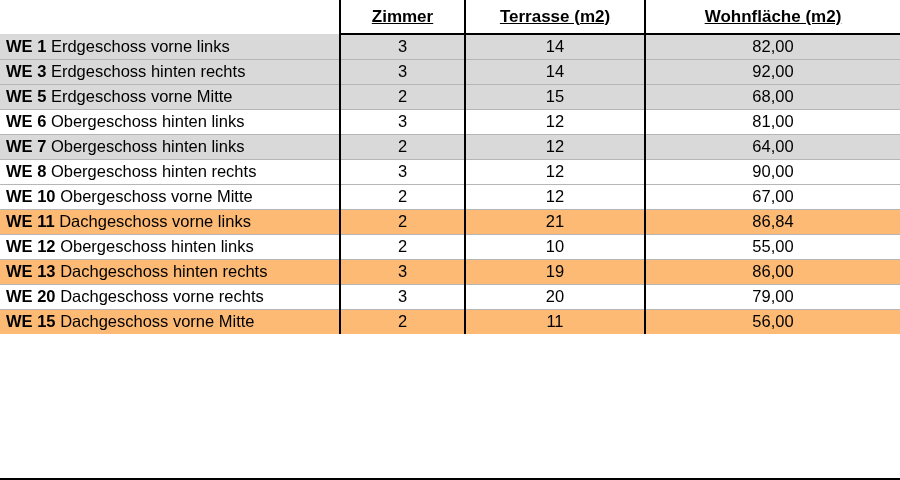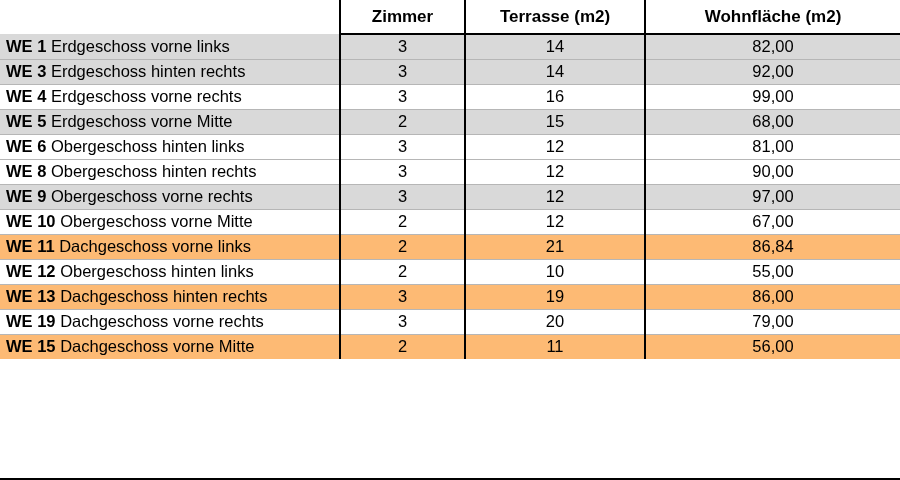--- a/index.html
+++ b/index.html
@@ -33,20 +33,21 @@
 
   thead th {
     height: 33px;
     font-weight: bold;
     font-size: 17px;
     text-align: center;
     vertical-align: middle;
     padding: 0;
     background: #ffffff;
     border: none;
+    text-decoration: underline;
   }
   thead th.h-name {
     border: none;
   }
   thead th.h-rooms,
   thead th.h-terr,
   thead th.h-area {
     border-left: 2px solid #000000;
     border-bottom: 2px solid #000000;
   }
@@ -115,49 +116,43 @@
           <td class="num">3</td>
           <td class="num">14</td>
           <td class="num">82,00</td>
         </tr>
         <tr class="shade">
           <td class="name"><span class="we-label">WE 3</span> <span class="desc">Erdgeschoss hinten rechts</span></td>
           <td class="num">3</td>
           <td class="num">14</td>
           <td class="num">92,00</td>
         </tr>
-        <tr>
-          <td class="name"><span class="we-label">WE 4</span> <span class="desc">Erdgeschoss vorne rechts</span></td>
-          <td class="num">3</td>
-          <td class="num">16</td>
-          <td class="num">99,00</td>
-        </tr>
         <tr class="shade">
           <td class="name"><span class="we-label">WE 5</span> <span class="desc">Erdgeschoss vorne Mitte</span></td>
           <td class="num">2</td>
           <td class="num">15</td>
           <td class="num">68,00</td>
         </tr>
         <tr>
           <td class="name"><span class="we-label">WE 6</span> <span class="desc">Obergeschoss hinten links</span></td>
           <td class="num">3</td>
           <td class="num">12</td>
           <td class="num">81,00</td>
         </tr>
+        <tr class="shade">
+          <td class="name"><span class="we-label">WE 7</span> <span class="desc">Obergeschoss hinten links</span></td>
+          <td class="num">2</td>
+          <td class="num">12</td>
+          <td class="num">64,00</td>
+        </tr>
         <tr>
           <td class="name"><span class="we-label">WE 8</span> <span class="desc">Obergeschoss hinten rechts</span></td>
           <td class="num">3</td>
           <td class="num">12</td>
           <td class="num">90,00</td>
-        </tr>
-        <tr class="shade">
-          <td class="name"><span class="we-label">WE 9</span> <span class="desc">Obergeschoss vorne rechts</span></td>
-          <td class="num">3</td>
-          <td class="num">12</td>
-          <td class="num">97,00</td>
         </tr>
         <tr>
           <td class="name"><span class="we-label">WE 10</span> <span class="desc">Obergeschoss vorne Mitte</span></td>
           <td class="num">2</td>
           <td class="num">12</td>
           <td class="num">67,00</td>
         </tr>
         <tr class="shade-blue">
           <td class="name"><span class="we-label">WE 11</span> <span class="desc">Dachgeschoss vorne links</span></td>
           <td class="num">2</td>
@@ -170,21 +165,21 @@
           <td class="num">10</td>
           <td class="num">55,00</td>
         </tr>
         <tr class="shade-blue">
           <td class="name"><span class="we-label">WE 13</span> <span class="desc">Dachgeschoss hinten rechts</span></td>
           <td class="num">3</td>
           <td class="num">19</td>
           <td class="num">86,00</td>
         </tr>
         <tr>
-          <td class="name"><span class="we-label">WE 19</span> <span class="desc">Dachgeschoss vorne rechts</span></td>
+          <td class="name"><span class="we-label">WE 20</span> <span class="desc">Dachgeschoss vorne rechts</span></td>
           <td class="num">3</td>
           <td class="num">20</td>
           <td class="num">79,00</td>
         </tr>
         <tr class="shade-blue">
           <td class="name"><span class="we-label">WE 15</span> <span class="desc">Dachgeschoss vorne Mitte</span></td>
           <td class="num">2</td>
           <td class="num">11</td>
           <td class="num">56,00</td>
         </tr>

